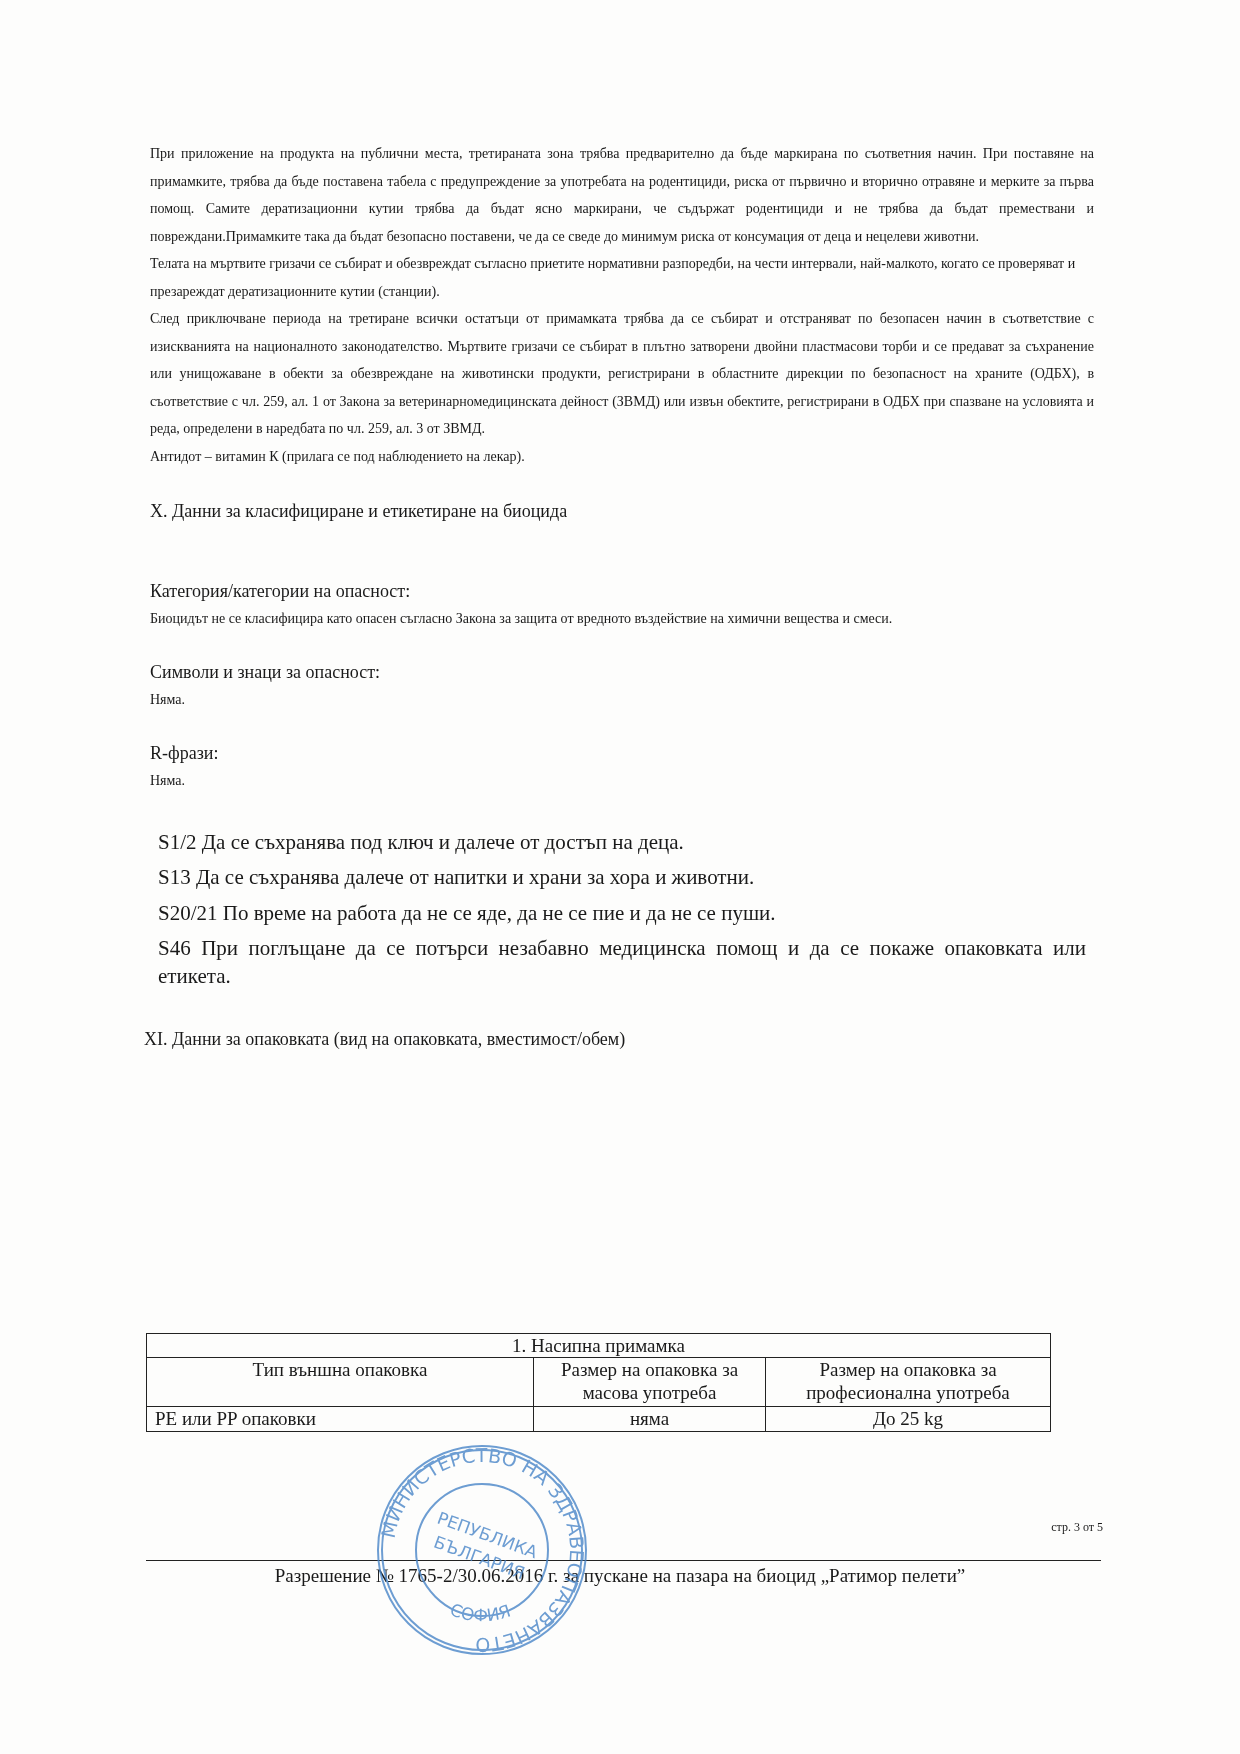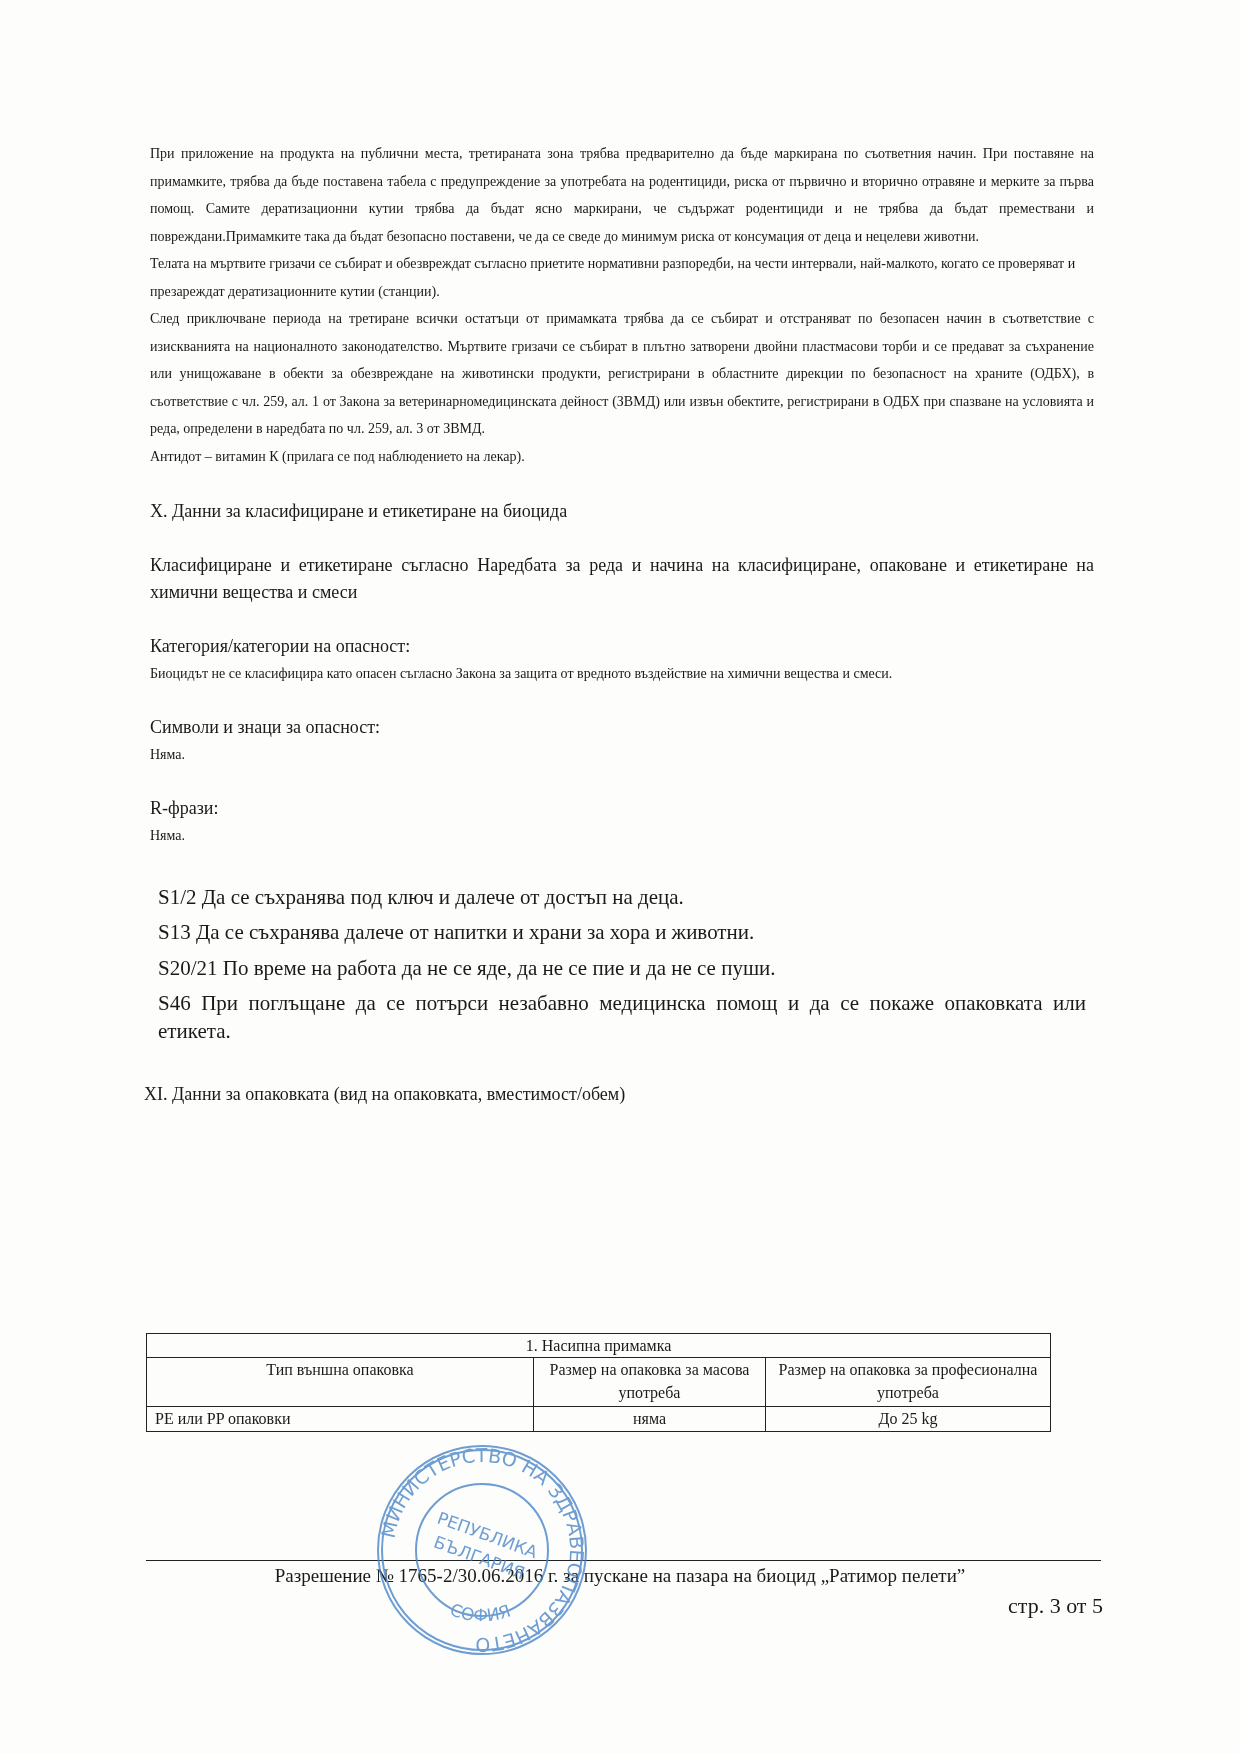--- a/index.html
+++ b/index.html
@@ -15,51 +15,50 @@
     .p { font-size: 14px; line-height: 27.5px; margin: 0; }
     .just { text-align: justify; text-align-last: left; }
     .h { font-weight: normal; font-size: 18px; line-height: 27.5px; margin: 0; }
     .gap-lg { height: 28px; }
     .gap-md { height: 26px; }
     .sphr { margin: 8px; font-size: 21px; line-height: 27.5px; }
 
     table.pack {
       position: absolute; left: 146px; top: 1333px;
       width: 905px; border-collapse: collapse;
-      font-size: 16px; line-height: 23px;
+      font-size: 19px; line-height: 23px;
     }
     table.pack td, table.pack th {
       border: 1.5px solid #222; font-weight: normal; padding: 0 8px;
       vertical-align: top;
     }
     table.pack .caption-row td { text-align: center; height: 22px; }
     table.pack th { text-align: center; height: 48px; }
     table.pack td.c { text-align: center; }
     table.pack tr.r1 td { height: 100px; }
     table.pack tr.r2 td { height: 24px; }
 
     .footer-rule { position: absolute; left: 146px; top: 1560px; width: 955px; border-top: 1.5px solid #222; }
     .footer-text { position: absolute; left: 0; width: 1240px; top: 1565px; text-align: center; font-size: 19px; }
-    .page-num { position: absolute; right: 137px; top: 1593px; font-size: 22px; }
+    .page-num { position: absolute; right: 137px; top: 1520px; font-size: 12px; }
 
     .stamp { position: absolute; left: 372px; top: 1440px; width: 220px; height: 220px; opacity: 0.8; }
   </style>
 </head>
 <body>
 
 <div class="page">
   <p class="p just">При приложение на продукта на публични места, третираната зона трябва предварително да бъде маркирана по съответния начин. При поставяне на примамките, трябва да бъде поставена табела с предупреждение за употребата на родентициди, риска от първично и вторично отравяне и мерките за първа помощ. Самите дератизационни кутии трябва да бъдат ясно маркирани, че съдържат родентициди и не трябва да бъдат премествани и повреждани.Примамките така да бъдат безопасно поставени, че да се сведе до минимум риска от консумация от деца и нецелеви животни.</p>
   <p class="p">Телата на мъртвите гризачи се събират и обезвреждат съгласно приетите нормативни разпоредби, на чести интервали, най-малкото, когато се проверяват и презареждат дератизационните кутии (станции).</p>
   <p class="p just">След приключване периода на третиране всички остатъци от примамката трябва да се събират и отстраняват по безопасен начин в съответствие с изискванията на националното законодателство. Мъртвите гризачи се събират в плътно затворени двойни пластмасови торби и се предават за съхранение или унищожаване в обекти за обезвреждане на животински продукти, регистрирани в областните дирекции по безопасност на храните (ОДБХ), в съответствие с чл. 259, ал. 1 от Закона за ветеринарномедицинската дейност (ЗВМД) или извън обектите, регистрирани в ОДБХ при спазване на условията и реда, определени в наредбата по чл. 259, ал. 3 от ЗВМД.</p>
   <p class="p">Антидот – витамин К (прилага се под наблюдението на лекар).</p>
 
   <div class="gap-lg"></div>
   <p class="h">X. Данни за класифициране и етикетиране на биоцида</p>
   <div class="gap-md"></div>
-  <p class="h just">Класифициране и етикетиране съгласно Наредбата за реда и начина на класифициране, опаковане и етикетиране на химични вещества и смеси</p>
   <div class="gap-md"></div>
 
   <p class="h">Категория/категории на опасност:</p>
   <p class="p just">Биоцидът не се класифицира като опасен съгласно Закона за защита от вредното въздействие на химични вещества и смеси.</p>
   <div class="gap-md"></div>
 
   <p class="h">Символи и знаци за опасност:</p>
   <p class="p">Няма.</p>
   <div class="gap-md"></div>
 

